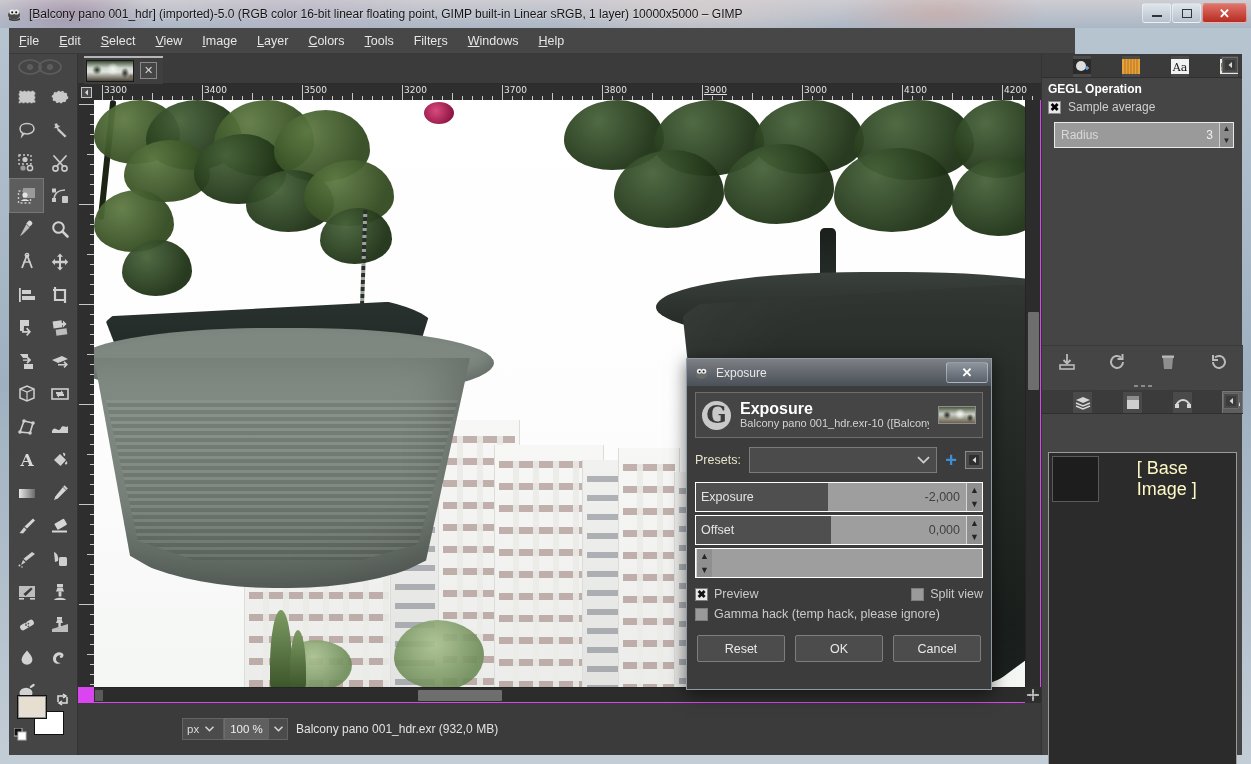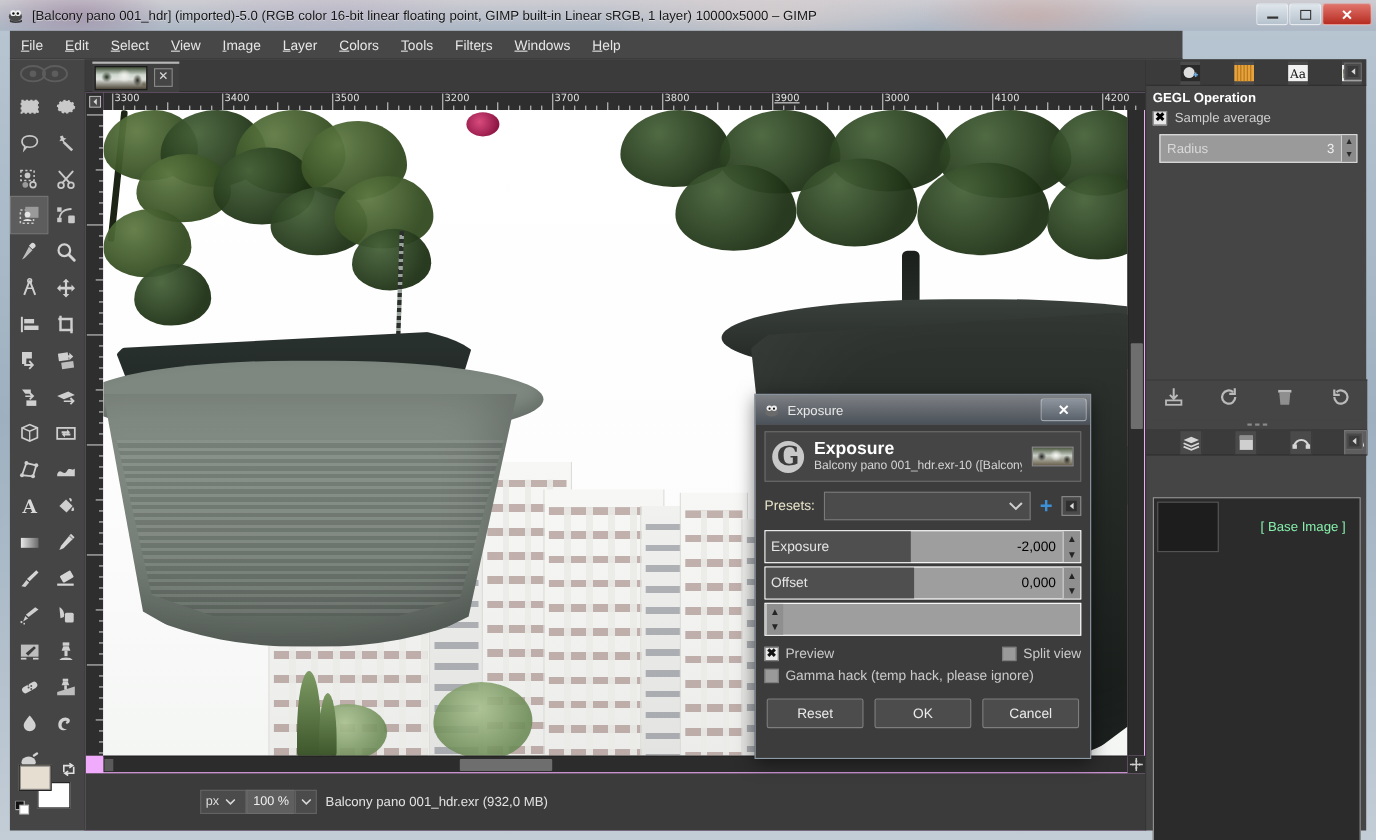--- a/index.html
+++ b/index.html
@@ -166,21 +166,21 @@
     width: 17px; height: 17px;
     border: 1px solid #8a8a8a;
     display: flex; align-items: center; justify-content: center;
     color: #d6d6d6; font-size: 11px; line-height: 1;
     background: #454545;
   }
 
   
   #canvas-area {
     position: relative; width: 963px; height: 671px;
-    background: #f0abfc;
+    background: #d946ef;
   }
   #ruler-corner {
     position: absolute; left: 0; top: 0; width: 16px; height: 16px;
     background: #2e2e2e; display:flex; align-items:center; justify-content:center;
   }
   #hruler {
     position: absolute; left: 16px; top: 0; width: 947px; height: 16px;
     background: #2e2e2e; overflow: hidden;
   }
   #vruler {
@@ -435,21 +435,21 @@
   #undo-list {
     position:absolute; left:6px; top:398px; width:189px; height:318px;
     background:#2b2b2b; border:1px solid #9a9a9a;
   }
   .undo-item {
     display:flex; align-items:center; height:52px; padding:3px;
   }
   .undo-thumb {
     width:56px; height:46px; background:#1d1d1d; border:1px solid #5a5a5a;
   }
-  .undo-label { margin-left:38px; color:#86efac; font-size:12px; }
+  .undo-label { margin-left:38px; color:#fef9c3; font-size:18px; }
 
   
   #exposure-dialog {
     position:absolute; left:686px; top:358px; width:306px; height:332px;
     background: #3c3c3c;
     border: 1px solid #8e9aa6;
     box-shadow: 0 4px 16px rgba(0,0,0,.55);
   }
   #dlg-titlebar {
     position:relative; height:27px;
@@ -523,21 +523,21 @@
     display:flex; border:1px solid #ffffff; background:#9e9e9e;
   }
   .dlg-slider .fill { background:#4f4f4f; }
   .dlg-slider .trk { position:relative; flex:1; }
   .dlg-slider .lbl {
     position:absolute; left:5px; top:50%; transform:translateY(-50%);
     color:#e4e4e4; font-size:12.5px; white-space:nowrap; z-index:3;
   }
   .dlg-slider .val {
     position:absolute; right:6px; top:50%; transform:translateY(-50%);
-    color:#000000; font-size:12.5px; z-index:3;
+    color:#404040; font-size:12.5px; z-index:3;
   }
   .dlg-slider .spin {
     width:16px; background:#8f8f8f; border-left:1px solid #d6d6d6;
     display:flex;flex-direction:column;align-items:center;justify-content:space-around;
   }
   .dlg-slider .spin span{ font-size:9px;color:#252525;line-height:1; }
   #checks { margin-top:9px; }
   .dlg-check-row { display:flex; align-items:center; }
   .dlg-check {
     display:flex; align-items:center; gap:6px;

